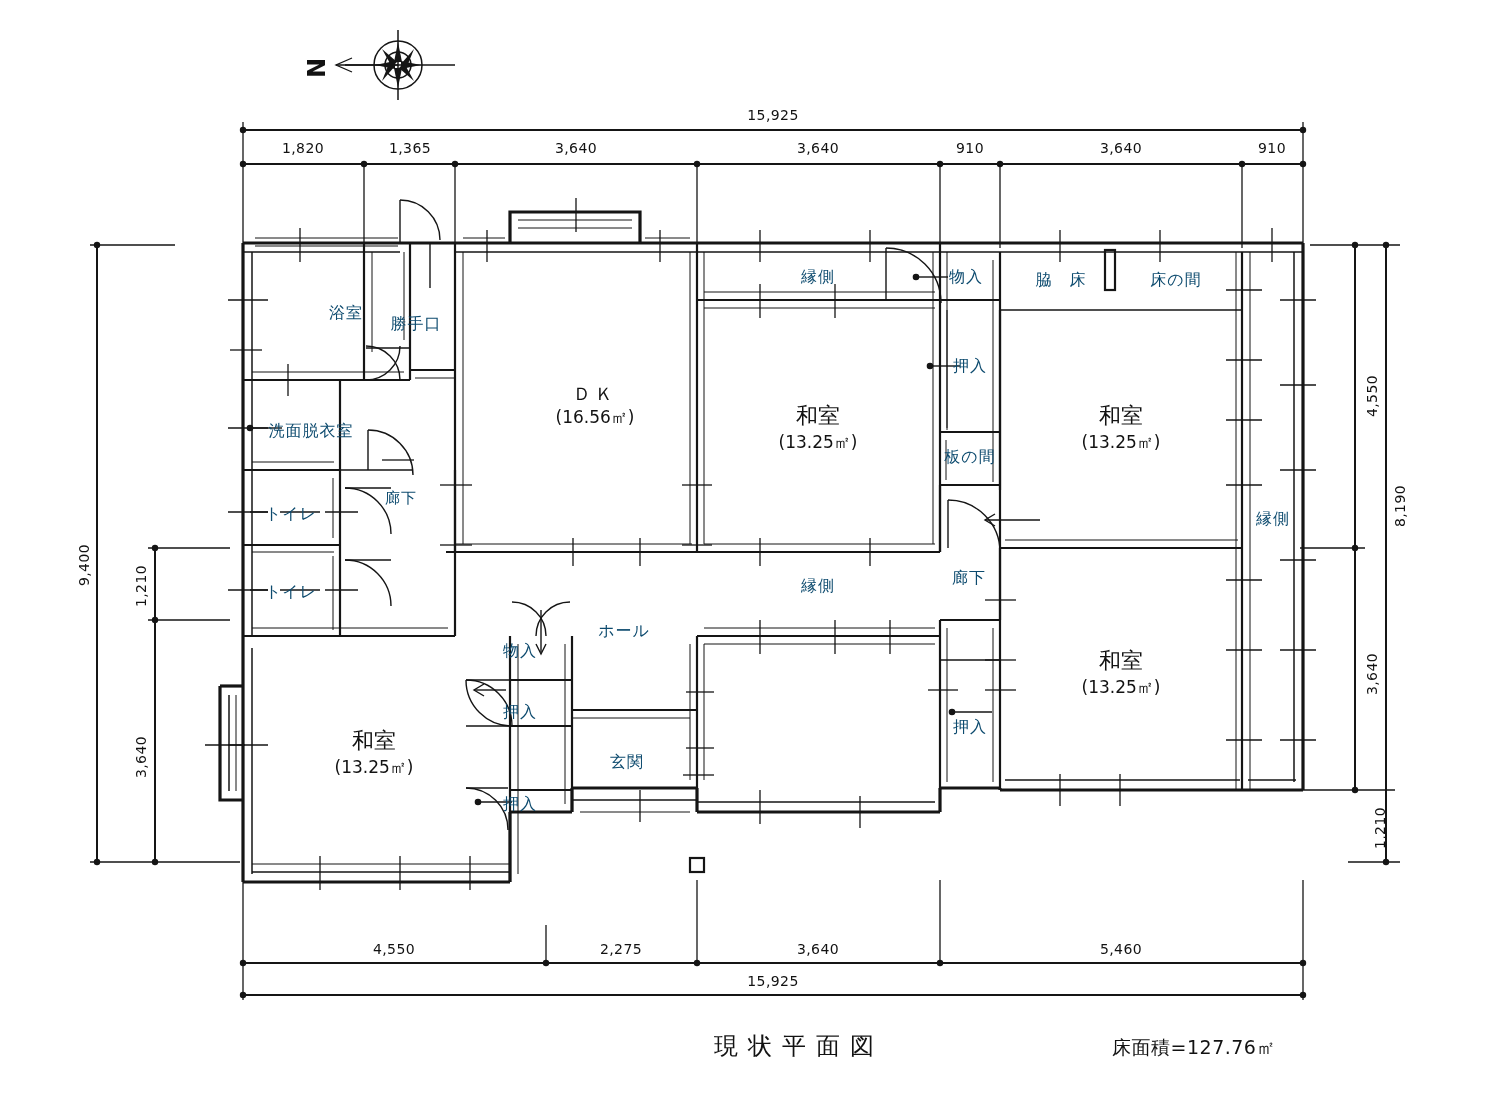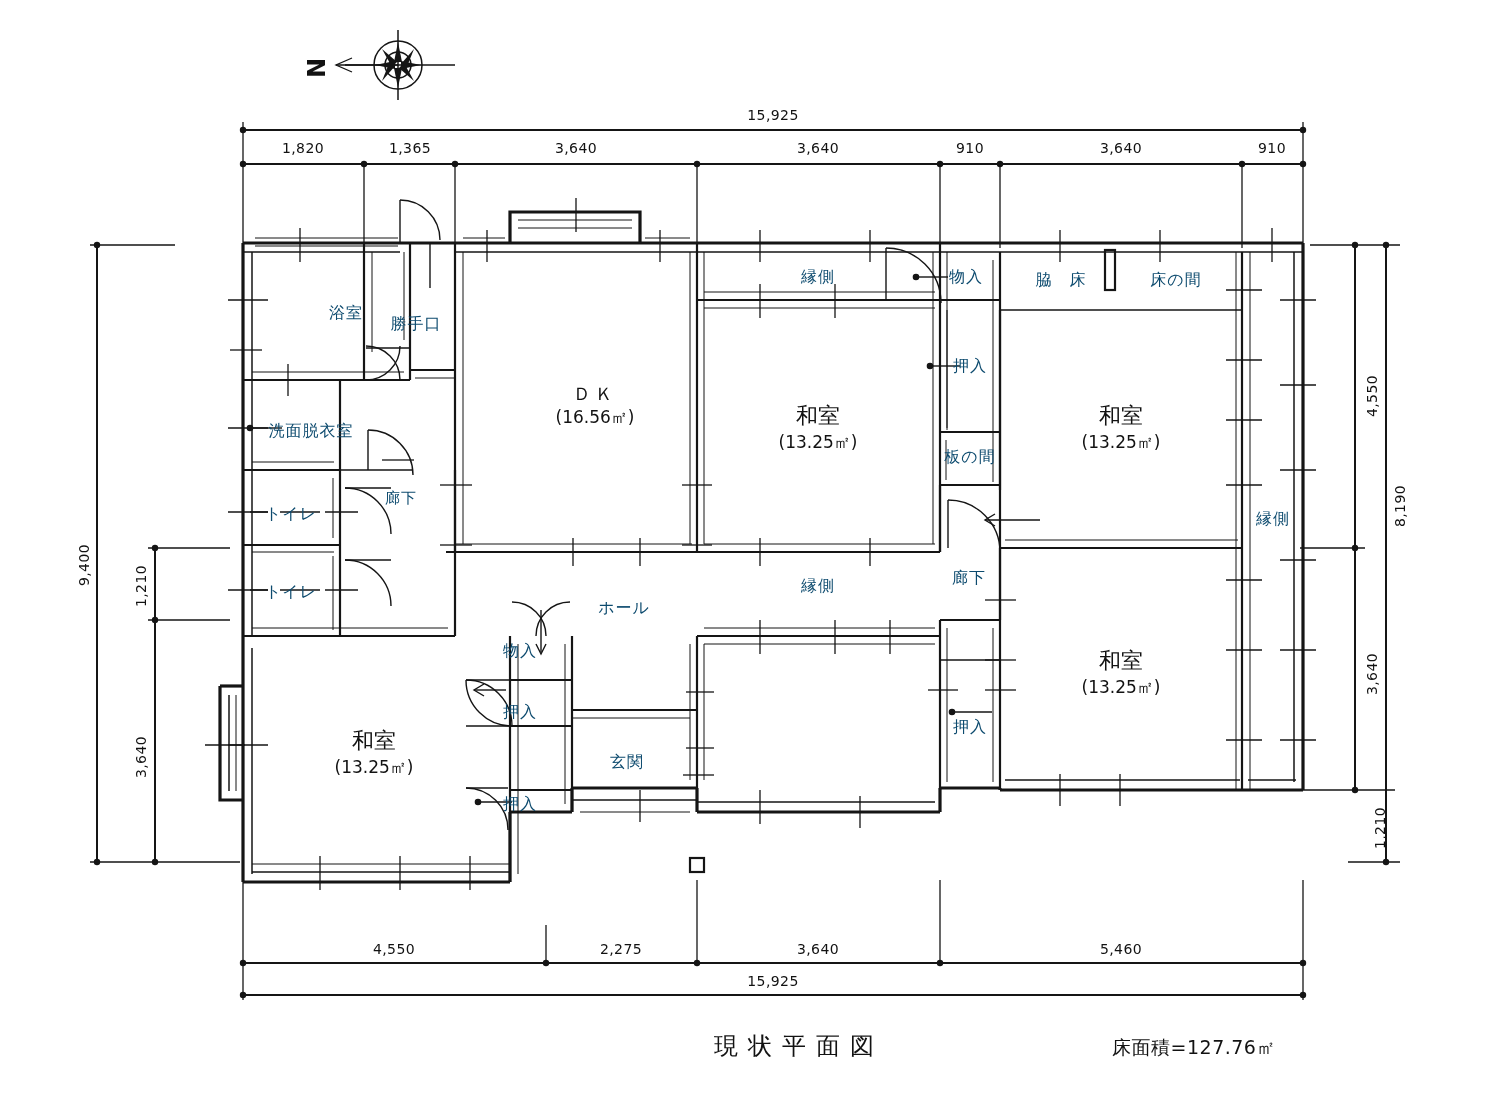--- a/index.html
+++ b/index.html
@@ -529,19 +529,19 @@
 <div class="lbl small-room" style="left:970px;top:366px;">押入</div>
 <div class="lbl small-room" style="left:520px;top:712px;">押入</div>
 <div class="lbl small-room" style="left:520px;top:804px;">押入</div>
 <div class="lbl small-room" style="left:970px;top:727px;">押入</div>
 
 <div class="lbl small-room" style="left:970px;top:457px;">板の間</div>
 <div class="lbl small-room" style="left:1061px;top:280px;">脇　床</div>
 <div class="lbl small-room" style="left:1176px;top:280px;">床の間</div>
 
 <div class="lbl small-room" style="left:969px;top:578px;">廊下</div>
-<div class="lbl small-room" style="left:624px;top:608px;">ホール</div>
+<div class="lbl small-room" style="left:624px;top:631px;">ホール</div>
 <div class="lbl small-room" style="left:627px;top:762px;">玄関</div>
 
 <div class="title-main" style="left:779px;top:1046px;margin-left:20px;">現状平面図</div>
 <div class="title-area" style="left:1194px;top:1048px;">床面積=127.76㎡</div>
 
 </div>
 
 </body></html>

